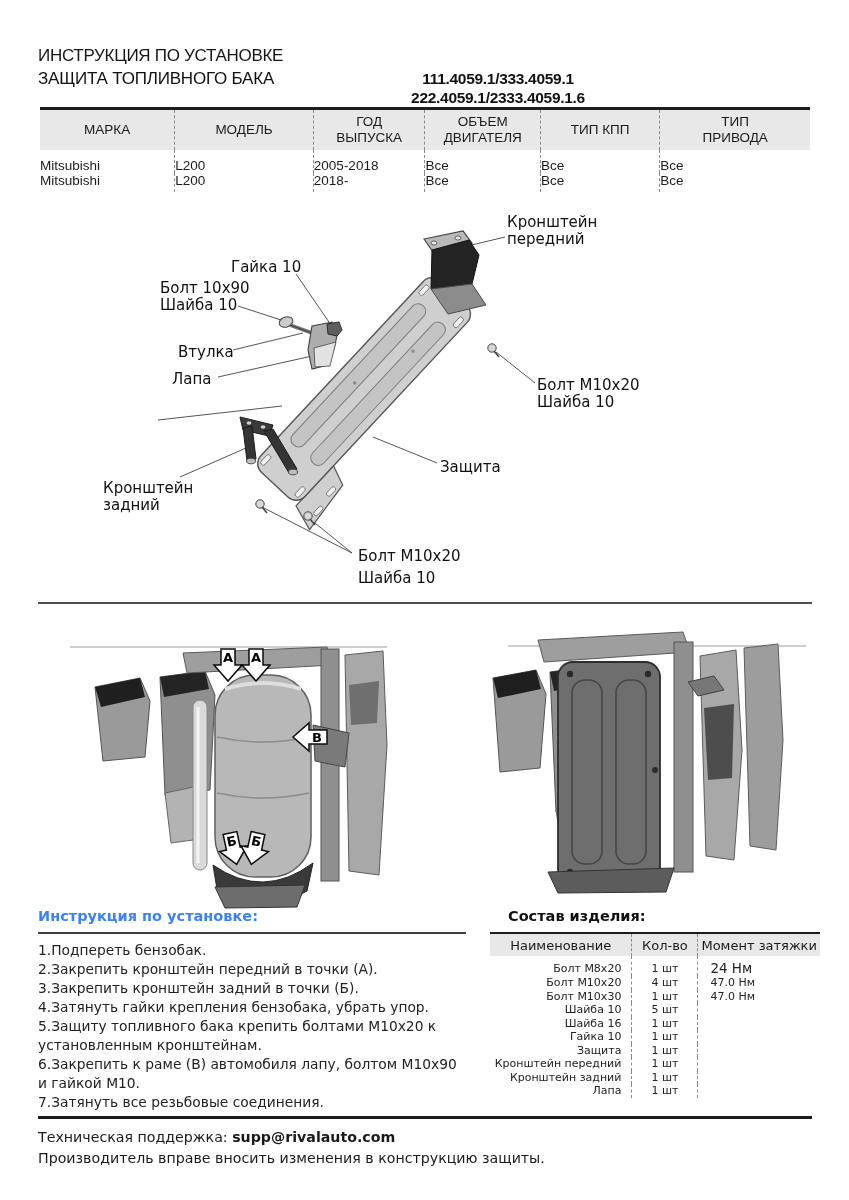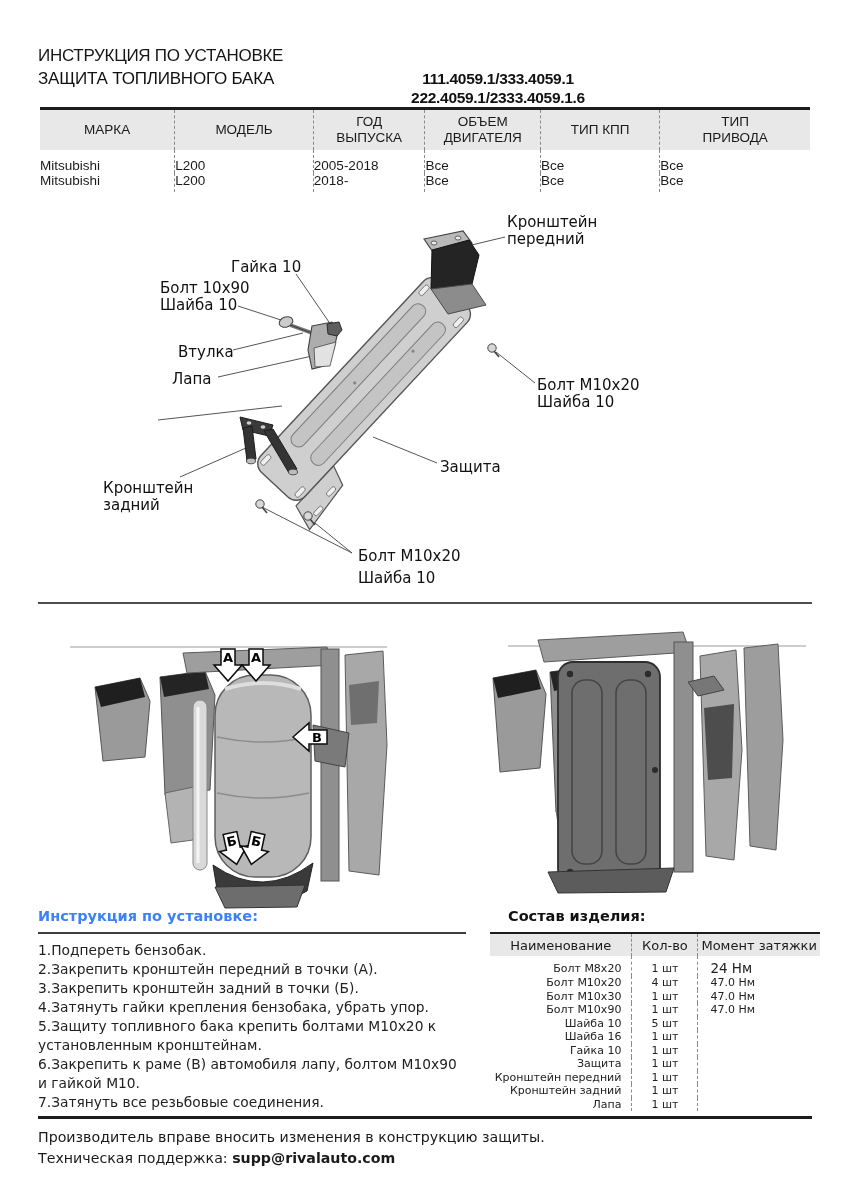--- a/index.html
+++ b/index.html
@@ -335,25 +335,20 @@
           <td class="c-name">Болт М10х20</td>
           <td class="c-qty">4 шт</td>
           <td class="c-torque">47.0 Нм</td>
           </tr>
         <tr>
           <td class="c-name">Болт М10х30</td>
           <td class="c-qty">1 шт</td>
           <td class="c-torque">47.0 Нм</td>
           </tr>
         <tr>
-          <td class="c-name">Болт М10х90</td>
-          <td class="c-qty">1 шт</td>
-          <td class="c-torque">47.0 Нм</td>
-          </tr>
-        <tr>
           <td class="c-name">Шайба 10</td>
           <td class="c-qty">5 шт</td>
           <td class="c-torque"></td>
           </tr>
         <tr>
           <td class="c-name">Шайба 16</td>
           <td class="c-qty">1 шт</td>
           <td class="c-torque"></td>
           </tr>
         <tr>
@@ -381,17 +376,17 @@
           <td class="c-qty">1 шт</td>
           <td class="c-torque"></td>
           </tr>
       </tbody>
     </table>
   </div>
 
   <div class="hr-bottom"></div>
 
   <div class="footer">
+    <div><span>Техническая поддержка: </span><b>supp@rivalauto.com</b></div>
     <div>Производитель вправе вносить изменения в конструкцию защиты.</div>
-    <div><span>Техническая поддержка: </span><b>supp@rivalauto.com</b></div>
   </div>
 
 </div>
 
 </body></html>

